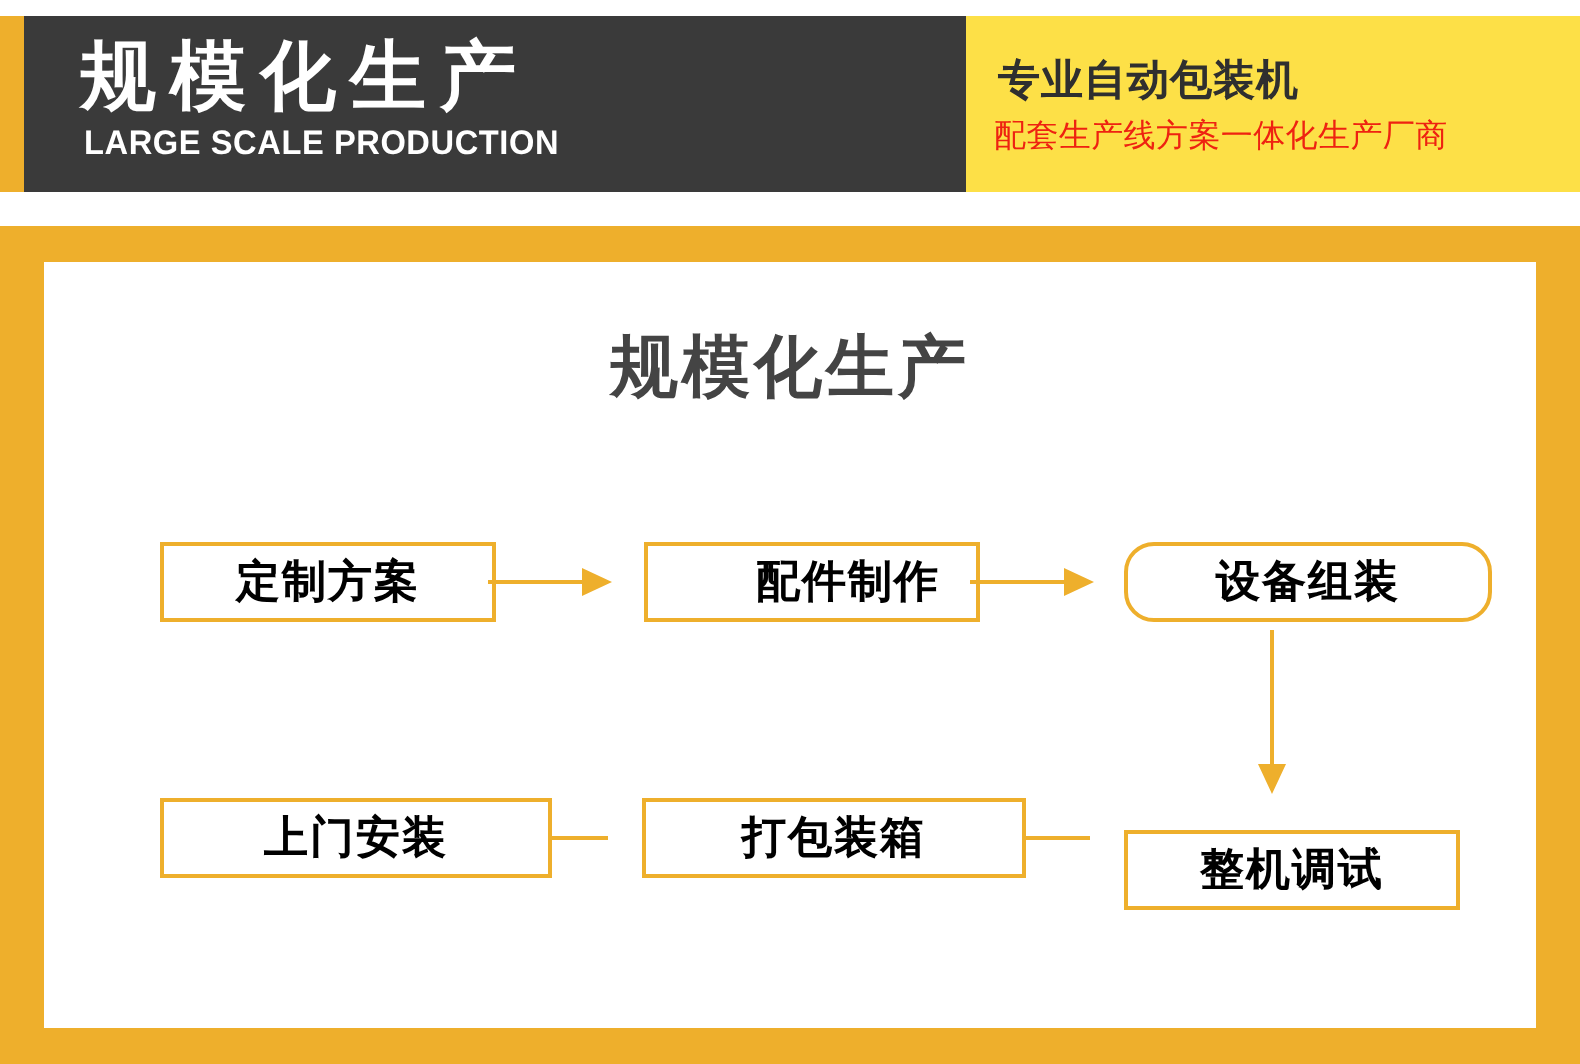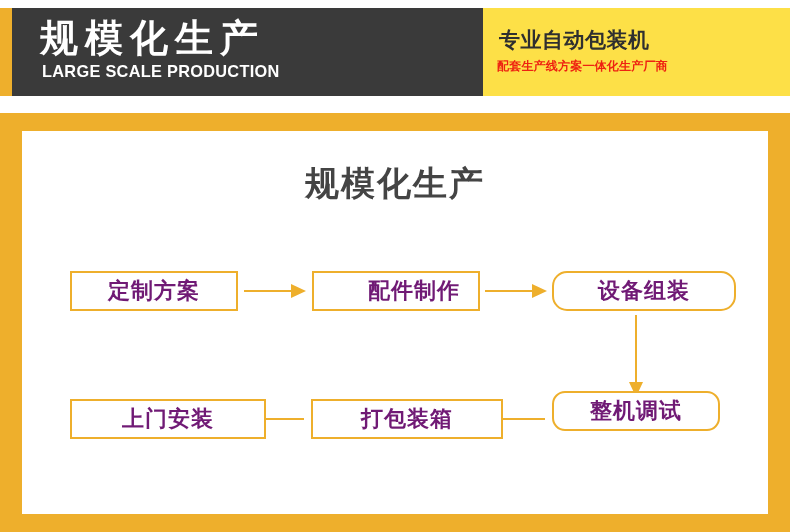--- a/index.html
+++ b/index.html
@@ -75,22 +75,22 @@
     font-weight: bold;
     letter-spacing: 0.5px;
     white-space: nowrap;
     font-family: "DejaVu Sans", "Liberation Sans", sans-serif;
   }
   .tagline-sub {
     position: absolute;
     left: 14px;
     top: 50px;
     color: #ee2211;
-    font-size: 12px;
-    font-weight: bold;
+    font-size: 16px;
+    font-weight: normal;
     letter-spacing: 0.2px;
     white-space: nowrap;
     font-family: "DejaVu Sans", "Liberation Sans", sans-serif;
   }
 
   
   .frame {
     position: absolute;
     left: 0;
     top: 113px;
@@ -127,34 +127,35 @@
     left: 0;
     top: 0;
     width: 746px;
     height: 383px;
   }
   .node {
     position: absolute;
     box-sizing: border-box;
     border: 2px solid #eeaf2c;
     background: #ffffff;
-    color: #701a75;
+    color: #000000;
     font-size: 22px;
     font-weight: bold;
     letter-spacing: 1px;
     display: flex;
     align-items: center;
     justify-content: center;
     font-family: "DejaVu Sans", "Liberation Sans", sans-serif;
     height: 40px;
+    margin-left: 10px;
   }
   .node-1 { left: 48px;  top: 140px; width: 168px; }
   .node-2 { left: 290px; top: 140px; width: 168px; padding-left: 36px; }
   .node-3 { left: 530px; top: 140px; width: 184px; border-radius: 15px; }
-  .node-4 { left: 530px; top: 260px; width: 168px; border-radius: 13px; }
+  .node-4 { left: 530px; top: 284px; width: 168px; }
   .node-5 { left: 289px; top: 268px; width: 192px; }
   .node-6 { left: 48px;  top: 268px; width: 196px; }
 
   
   .h-arrow {
     position: absolute;
     height: 14px;
     top: 153px;
   }
   .h-arrow .shaft {

